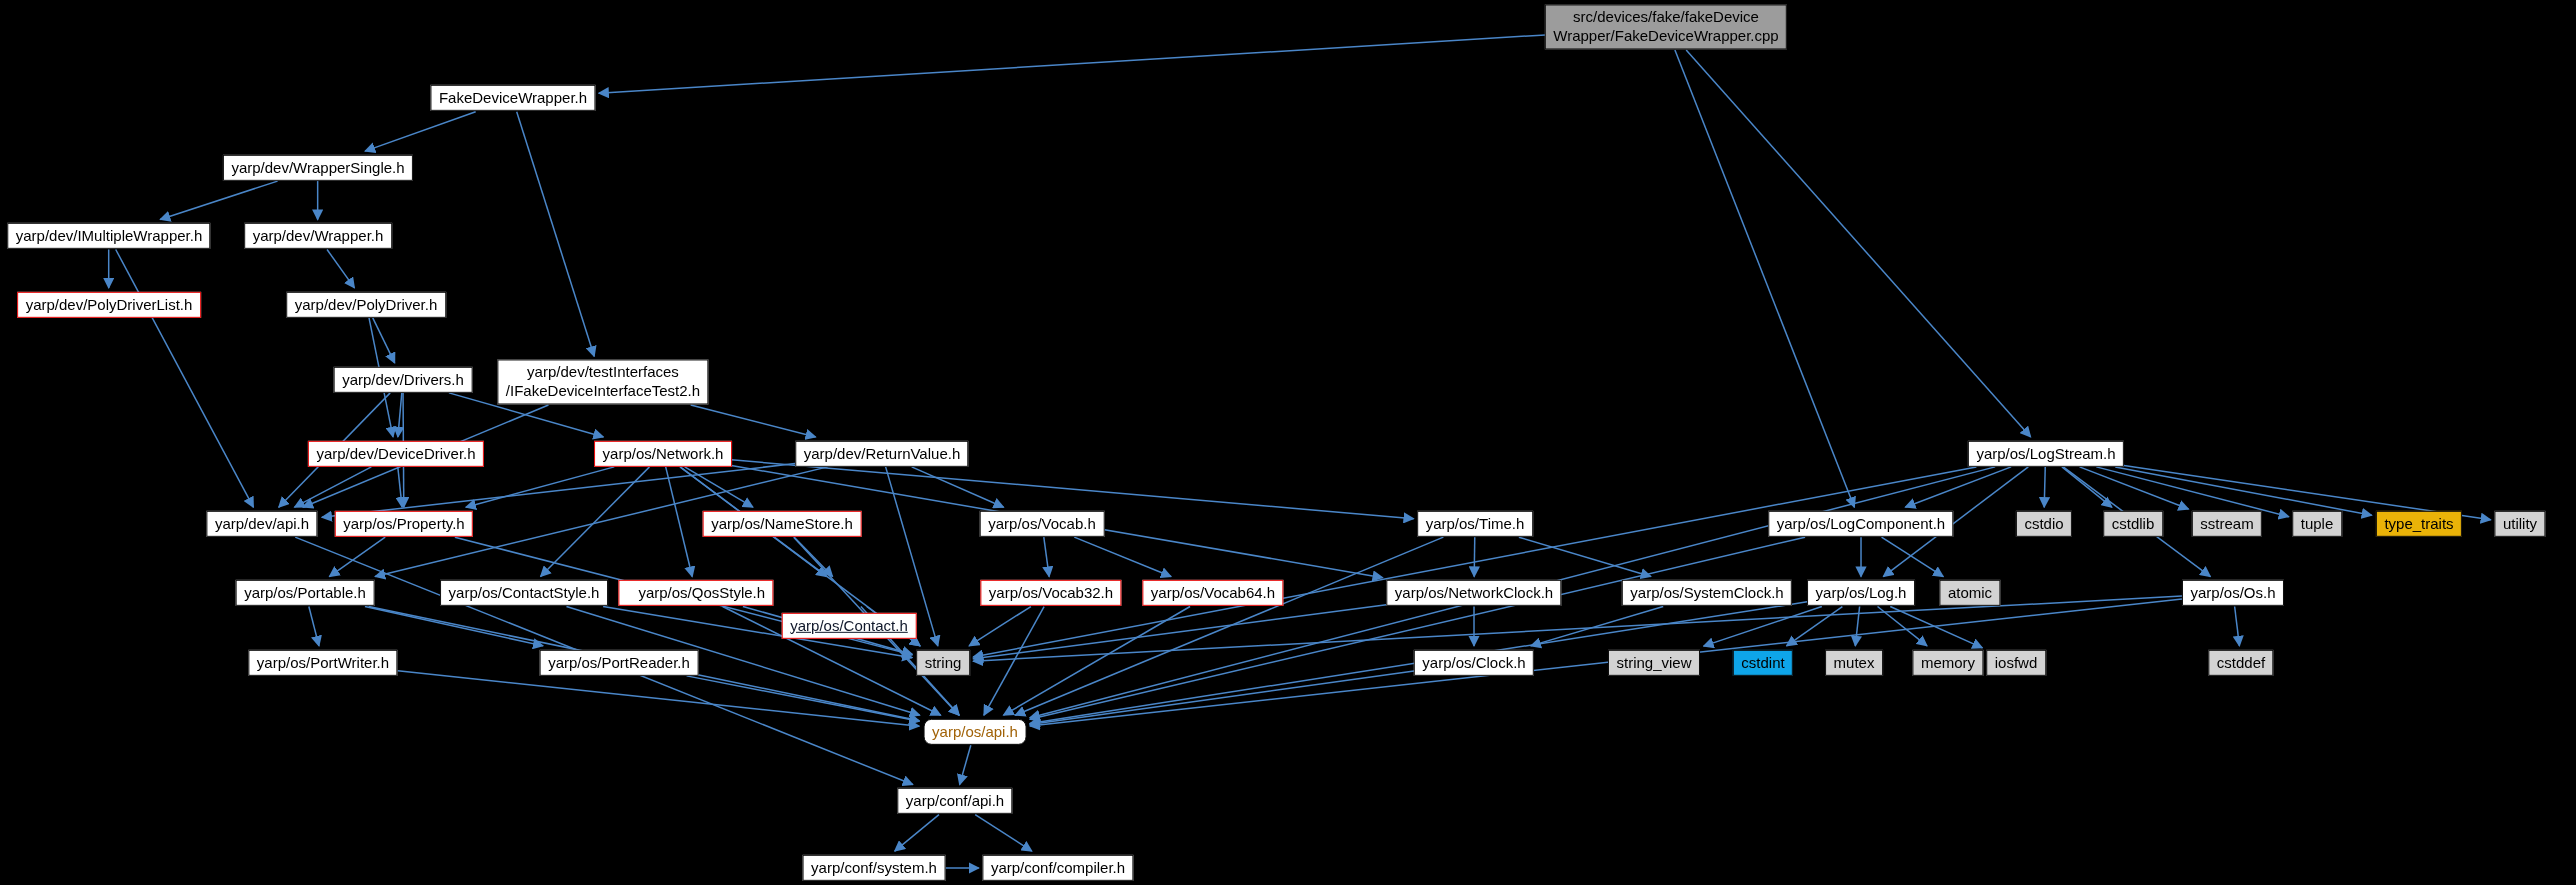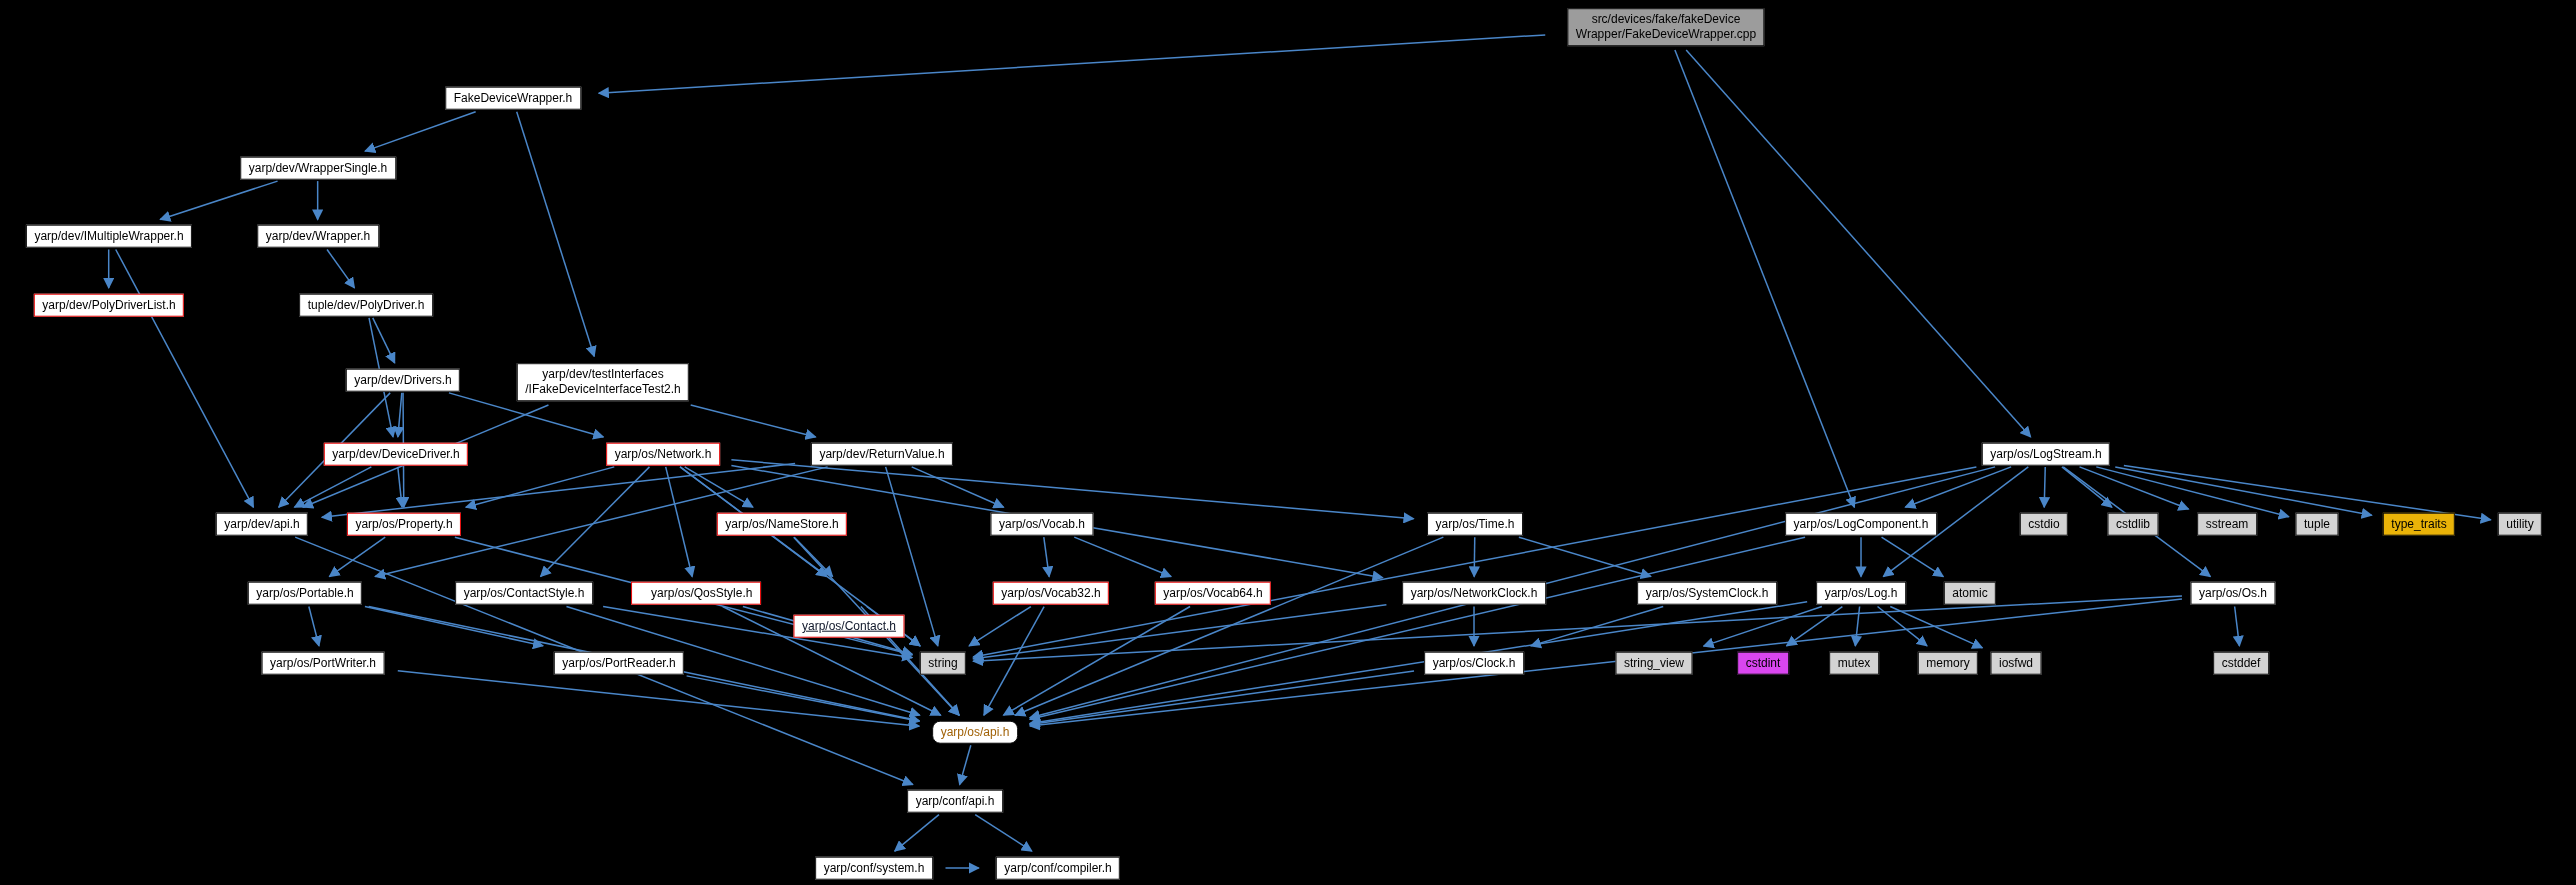--- a/index.html
+++ b/index.html
@@ -11,21 +11,21 @@
     font-family: "Liberation Sans", sans-serif;
   }
   #edges {
     position: absolute;
     left: 0; top: 0;
     width: 2576px; height: 886px;
   }
   .node {
     position: absolute;
     transform: translate(-50%, -50%);
-    font-size: 12px;
+    font-size: 15px;
     line-height: 1.25;
     color: #000;
     padding: 2.8px 7.5px;
     border: 1.5px solid #000;
     background: #fff;
     white-space: pre-line;
     text-align: center;
     cursor: pointer;
     box-sizing: border-box;
   }
@@ -131,21 +131,21 @@
       </g>
   </svg>
   <div id="nodes">
       <div class="node" style="background: rgb(156, 156, 156); border-color: rgb(12, 12, 12); color: rgb(0, 0, 0); left: 1666px; top: 27px;">src/devices/fake/fakeDevice
 Wrapper/FakeDeviceWrapper.cpp</div>
       <div class="node" style="background: rgb(255, 255, 255); border-color: rgb(12, 12, 12); color: rgb(0, 0, 0); left: 513px; top: 98px;">FakeDeviceWrapper.h</div>
       <div class="node" style="background: rgb(255, 255, 255); border-color: rgb(12, 12, 12); color: rgb(0, 0, 0); left: 318px; top: 168px;">yarp/dev/WrapperSingle.h</div>
       <div class="node" style="background: rgb(255, 255, 255); border-color: rgb(12, 12, 12); color: rgb(0, 0, 0); left: 109px; top: 236px;">yarp/dev/IMultipleWrapper.h</div>
       <div class="node" style="background: rgb(255, 255, 255); border-color: rgb(12, 12, 12); color: rgb(0, 0, 0); left: 318px; top: 236px;">yarp/dev/Wrapper.h</div>
       <div class="node" style="background: rgb(255, 255, 255); border-color: rgb(230, 0, 0); color: rgb(0, 0, 0); left: 109px; top: 305px;">yarp/dev/PolyDriverList.h</div>
-      <div class="node" style="background: rgb(255, 255, 255); border-color: rgb(12, 12, 12); color: rgb(0, 0, 0); left: 366px; top: 305px;">tuple/dev/PolyDriver.h</div>
+      <div class="node" style="background: rgb(255, 255, 255); border-color: rgb(12, 12, 12); color: rgb(0, 0, 0); left: 366px; top: 305px;">yarp/dev/PolyDriver.h</div>
       <div class="node" style="background: rgb(255, 255, 255); border-color: rgb(12, 12, 12); color: rgb(0, 0, 0); left: 403px; top: 380px;">yarp/dev/Drivers.h</div>
       <div class="node" style="background: rgb(255, 255, 255); border-color: rgb(12, 12, 12); color: rgb(0, 0, 0); left: 603px; top: 382px;">yarp/dev/testInterfaces
 /IFakeDeviceInterfaceTest2.h</div>
       <div class="node" style="background: rgb(255, 255, 255); border-color: rgb(230, 0, 0); color: rgb(0, 0, 0); left: 396px; top: 454px;">yarp/dev/DeviceDriver.h</div>
       <div class="node" style="background: rgb(255, 255, 255); border-color: rgb(230, 0, 0); color: rgb(0, 0, 0); left: 663px; top: 454px;">yarp/os/Network.h</div>
       <div class="node" style="background: rgb(255, 255, 255); border-color: rgb(12, 12, 12); color: rgb(0, 0, 0); left: 882px; top: 454px;">yarp/dev/ReturnValue.h</div>
       <div class="node" style="background: rgb(255, 255, 255); border-color: rgb(12, 12, 12); color: rgb(0, 0, 0); left: 2046px; top: 454px;">yarp/os/LogStream.h</div>
       <div class="node" style="background: rgb(255, 255, 255); border-color: rgb(12, 12, 12); color: rgb(0, 0, 0); left: 262px; top: 524px;">yarp/dev/api.h</div>
       <div class="node" style="background: rgb(255, 255, 255); border-color: rgb(230, 0, 0); color: rgb(0, 0, 0); left: 404px; top: 524px;">yarp/os/Property.h</div>
       <div class="node" style="background: rgb(255, 255, 255); border-color: rgb(230, 0, 0); color: rgb(0, 0, 0); left: 782px; top: 524px;">yarp/os/NameStore.h</div>
@@ -167,21 +167,21 @@
       <div class="node" style="background: rgb(255, 255, 255); border-color: rgb(12, 12, 12); color: rgb(0, 0, 0); left: 1474px; top: 593px;">yarp/os/NetworkClock.h</div>
       <div class="node" style="background: rgb(255, 255, 255); border-color: rgb(12, 12, 12); color: rgb(0, 0, 0); left: 1707px; top: 593px;">yarp/os/SystemClock.h</div>
       <div class="node" style="background: rgb(255, 255, 255); border-color: rgb(12, 12, 12); color: rgb(0, 0, 0); left: 1861px; top: 593px;">yarp/os/Log.h</div>
       <div class="node" style="background: rgb(211, 211, 211); border-color: rgb(12, 12, 12); color: rgb(0, 0, 0); left: 1970px; top: 593px;">atomic</div>
       <div class="node" style="background: rgb(255, 255, 255); border-color: rgb(12, 12, 12); color: rgb(0, 0, 0); left: 2233px; top: 593px;">yarp/os/Os.h</div>
       <div class="node" style="background: rgb(255, 255, 255); border-color: rgb(12, 12, 12); color: rgb(0, 0, 0); left: 323px; top: 663px;">yarp/os/PortWriter.h</div>
       <div class="node" style="background: rgb(255, 255, 255); border-color: rgb(12, 12, 12); color: rgb(0, 0, 0); left: 619px; top: 663px;">yarp/os/PortReader.h</div>
       <div class="node" style="background: rgb(211, 211, 211); border-color: rgb(12, 12, 12); color: rgb(0, 0, 0); left: 943px; top: 663px;">string</div>
       <div class="node" style="background: rgb(255, 255, 255); border-color: rgb(12, 12, 12); color: rgb(0, 0, 0); left: 1474px; top: 663px;">yarp/os/Clock.h</div>
       <div class="node" style="background: rgb(211, 211, 211); border-color: rgb(12, 12, 12); color: rgb(0, 0, 0); left: 1654px; top: 663px;">string_view</div>
-      <div class="node" style="background: #d946ef; border-color: rgb(12, 12, 12); color: rgb(0, 0, 0); left: 1763px; top: 663px;">cstdint</div>
+      <div class="node" style="background: #0ea5e9; border-color: rgb(12, 12, 12); color: rgb(0, 0, 0); left: 1763px; top: 663px;">cstdint</div>
       <div class="node" style="background: rgb(211, 211, 211); border-color: rgb(12, 12, 12); color: rgb(0, 0, 0); left: 1854px; top: 663px;">mutex</div>
       <div class="node" style="background: rgb(211, 211, 211); border-color: rgb(12, 12, 12); color: rgb(0, 0, 0); left: 1948px; top: 663px;">memory</div>
       <div class="node" style="background: rgb(211, 211, 211); border-color: rgb(12, 12, 12); color: rgb(0, 0, 0); left: 2016px; top: 663px;">iosfwd</div>
       <div class="node" style="background: rgb(211, 211, 211); border-color: rgb(12, 12, 12); color: rgb(0, 0, 0); left: 2241px; top: 663px;">cstddef</div>
       <div class="node" style="background: rgb(255, 255, 255); border-color: rgb(12, 12, 12); color: #a16207; left: 975px; top: 732px; border-radius: 8px;">yarp/os/api.h</div>
       <div class="node" style="background: rgb(255, 255, 255); border-color: rgb(12, 12, 12); color: rgb(0, 0, 0); left: 955px; top: 801px;">yarp/conf/api.h</div>
       <div class="node" style="background: rgb(255, 255, 255); border-color: rgb(12, 12, 12); color: rgb(0, 0, 0); left: 874px; top: 868px;">yarp/conf/system.h</div>
       <div class="node" style="background: rgb(255, 255, 255); border-color: rgb(12, 12, 12); color: rgb(0, 0, 0); left: 1058px; top: 868px;">yarp/conf/compiler.h</div>
     </div>
 </div>

